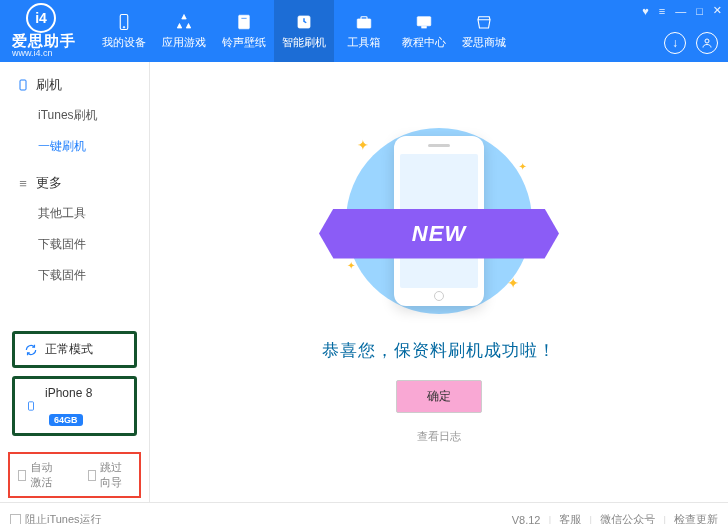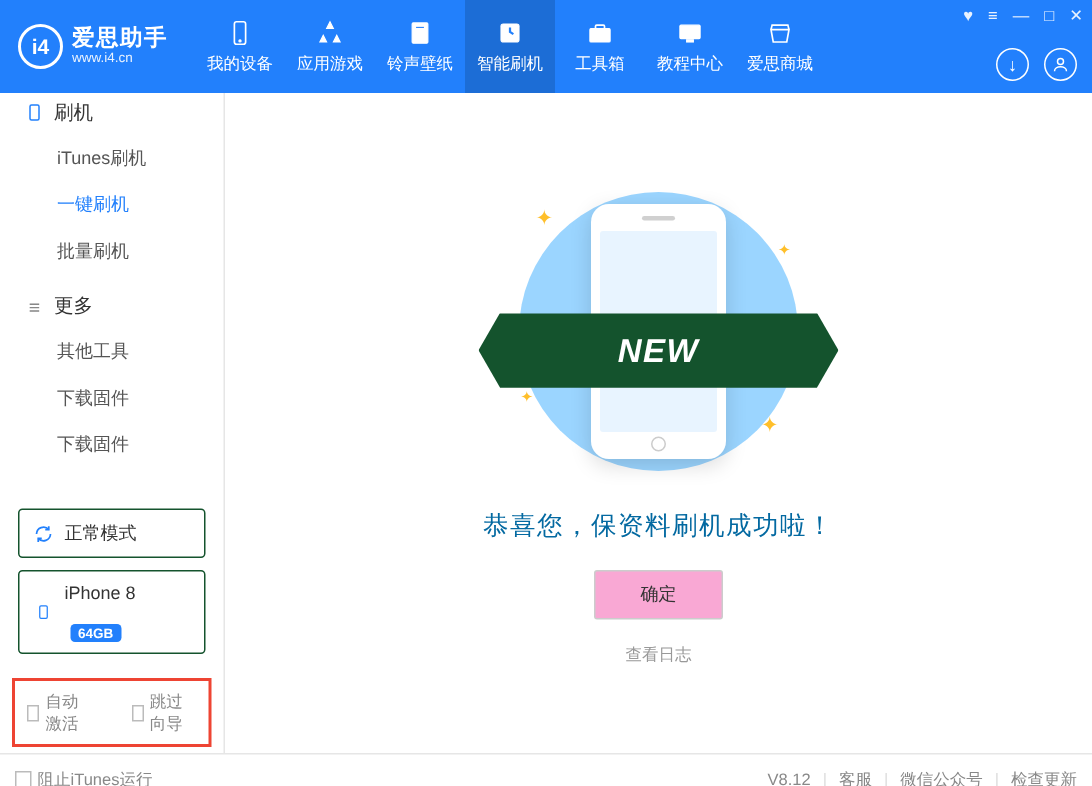--- a/index.html
+++ b/index.html
@@ -1,62 +1,62 @@
 <!DOCTYPE html>
 <html><head>
 <meta charset="utf-8">
 <style>
 * { margin: 0; padding: 0; box-sizing: border-box; font-family: "Microsoft YaHei", Arial, sans-serif; }
 body { width: 728px; height: 524px; background: #fff; overflow: hidden; }
 
 .header { height: 62px; background: #2280fc; display: flex; align-items: center; position: relative; }
-.logo { display: flex; align-items: center; padding: 0 12px; color: #fff; }
+.logo { display: flex; align-items: center; padding: 0 12px; color: #fff; flex-direction: column; }
 .logo-icon { width: 30px; height: 30px; border: 2px solid #fff; border-radius: 50%; display: flex; align-items: center; justify-content: center; font-size: 14px; font-weight: bold; margin-right: 6px; }
 .logo-text { display: flex; flex-direction: column; line-height: 1.1; }
 .logo-title { font-size: 15px; font-weight: bold; letter-spacing: 1px; }
 .logo-sub { font-size: 9px; opacity: .9; }
 
 .nav { display: flex; height: 100%; margin-left: 6px; }
 .nav-item { width: 60px; display: flex; flex-direction: column; align-items: center; justify-content: center; color: #fff; font-size: 11px; cursor: pointer; gap: 4px; }
 .nav-item.active { background: rgba(0,0,0,.15); }
 .nav-icon { width: 18px; height: 18px; display: flex; align-items: center; justify-content: center; }
 .nav-icon svg { width: 18px; height: 18px; fill: #fff; stroke: #fff; }
 
 .win-ctrl { position: absolute; top: 4px; right: 6px; display: flex; gap: 10px; color: #fff; font-size: 11px; align-items: center; }
 .win-ctrl span { cursor: pointer; opacity: .9; }
 
 .hdr-user { position: absolute; right: 10px; bottom: 8px; display: flex; gap: 10px; }
 .circ-btn { width: 22px; height: 22px; border: 1.5px solid #fff; border-radius: 50%; display: flex; align-items: center; justify-content: center; color: #fff; font-size: 12px; cursor: pointer; }
 
 .body { display: flex; height: 440px; }
-.sidebar { width: 150px; border-right: 1px solid #e6e6e6; display: flex; flex-direction: column; padding-top: 4px; }
+.sidebar { width: 150px; border-right: 1px solid #e6e6e6; display: flex; flex-direction: column; padding-top: 14px; }
 .sb-group { padding: 0 16px; margin-bottom: 6px; display: flex; align-items: center; gap: 6px; color: #333; font-size: 13px; font-weight: 500; }
 .sb-group-icon { width: 14px; height: 14px; display: flex; align-items: center; justify-content: center; color: #2280fc; }
 .sb-items { margin-bottom: 12px; }
 .sb-item { padding: 7px 0 7px 38px; font-size: 12px; color: #555; cursor: pointer; }
 .sb-item.active { color: #2280fc; }
 
 .sb-spacer { flex: 1; }
 .sb-bottom { padding: 8px 12px; }
-.mode-box, .device-box { border: 1px solid #14532d; border-radius: 3px; padding: 7px 8px; margin-bottom: 8px; display: flex; align-items: center; gap: 6px; font-size: 12px; color: #333; }
+.mode-box, .device-box { border: 3px solid #14532d; border-radius: 3px; padding: 7px 8px; margin-bottom: 8px; display: flex; align-items: center; gap: 6px; font-size: 12px; color: #333; }
 .mode-icon, .device-icon { width: 16px; height: 16px; display: flex; align-items: center; justify-content: center; color: #2280fc; }
 .storage-badge { background: #2280fc; color: #fff; font-size: 9px; padding: 1px 5px; border-radius: 3px; margin-left: 4px; font-weight: bold; }
 
 .red-box { border: 2px solid #e43; padding: 6px 8px; display: flex; gap: 26px; align-items: center; margin: 0 8px 4px; }
 .checkbox { display: flex; align-items: center; gap: 4px; font-size: 11px; color: #888; cursor: pointer; }
 .checkbox-sq { width: 11px; height: 11px; border: 1px solid #bbb; }
 
 .main { flex: 1; display: flex; flex-direction: column; align-items: center; justify-content: center; padding: 20px; position: relative; }
 .illustration { width: 220px; height: 200px; position: relative; margin-bottom: 18px; }
 .blue-circle { position: absolute; width: 186px; height: 186px; background: #9bd5ff; border-radius: 50%; left: 17px; top: 7px; }
 .phone { position: absolute; width: 90px; height: 170px; background: #fff; border-radius: 12px; left: 65px; top: 15px; box-shadow: 0 4px 14px rgba(0,0,0,.15); }
 .phone::before { content: ""; position: absolute; top: 8px; left: 50%; transform: translateX(-50%); width: 22px; height: 3px; background: #d0d0d0; border-radius: 2px; }
 .phone-screen { position: absolute; top: 18px; left: 6px; right: 6px; bottom: 18px; background: #e8f4ff; border-radius: 2px; }
 .phone-home { position: absolute; bottom: 5px; left: 50%; transform: translateX(-50%); width: 10px; height: 10px; border: 1px solid #ccc; border-radius: 50%; }
-.ribbon { position: absolute; left: -10px; top: 88px; width: 240px; height: 50px; background: #14532d; display: flex; align-items: center; justify-content: center; color: #fff; font-size: 22px; font-weight: bold; font-style: italic; letter-spacing: 1px; clip-path: polygon(6% 0, 94% 0, 100% 50%, 94% 100%, 6% 100%, 0 50%); }
+.ribbon { position: absolute; left: -10px; top: 88px; width: 240px; height: 50px; background: #8b5cf6; display: flex; align-items: center; justify-content: center; color: #fff; font-size: 22px; font-weight: bold; font-style: italic; letter-spacing: 1px; clip-path: polygon(6% 0, 94% 0, 100% 50%, 94% 100%, 6% 100%, 0 50%); }
 .sparkle { position: absolute; color: #ffbf2a; font-size: 14px; }
 
 .success-text { font-size: 17px; color: #0369a1; margin-bottom: 18px; letter-spacing: 1px; }
 .confirm-btn { border: 1px solid #ccc; background: #f9a8d4; padding: 7px 30px; font-size: 12px; color: #333; cursor: pointer; border-radius: 2px; margin-bottom: 16px; }
 .log-link { font-size: 11px; color: #999; cursor: pointer; }
 
 .footer { height: 34px; border-top: 1px solid #e6e6e6; display: flex; align-items: center; padding: 0 10px; font-size: 11px; color: #888; }
 .footer .checkbox { color: #888; }
 .footer-right { margin-left: auto; display: flex; gap: 8px; align-items: center; }
 .footer-divider { color: #ddd; }
@@ -160,21 +160,20 @@
       <span class="sb-group-icon">
           <svg width="12" height="14" viewBox="0 0 24 24" fill="none" stroke="#2280fc" stroke-width="2">
             <rect x="6" y="2" width="12" height="20" rx="2"></rect>
           </svg>
         </span>
       <span>刷机</span>
     </div>
     <div class="sb-items">
       <div class="sb-item">iTunes刷机</div>
       <div class="sb-item active">一键刷机</div>
-      <div class="sb-item">批量刷机</div>
     </div>
     <div class="sb-group">
       <span class="sb-group-icon" style="color:#888;">≡</span>
       <span>更多</span>
     </div>
     <div class="sb-items">
       <div class="sb-item">其他工具</div>
       <div class="sb-item">下载固件</div>
       <div class="sb-item">下载固件</div>
     </div>

